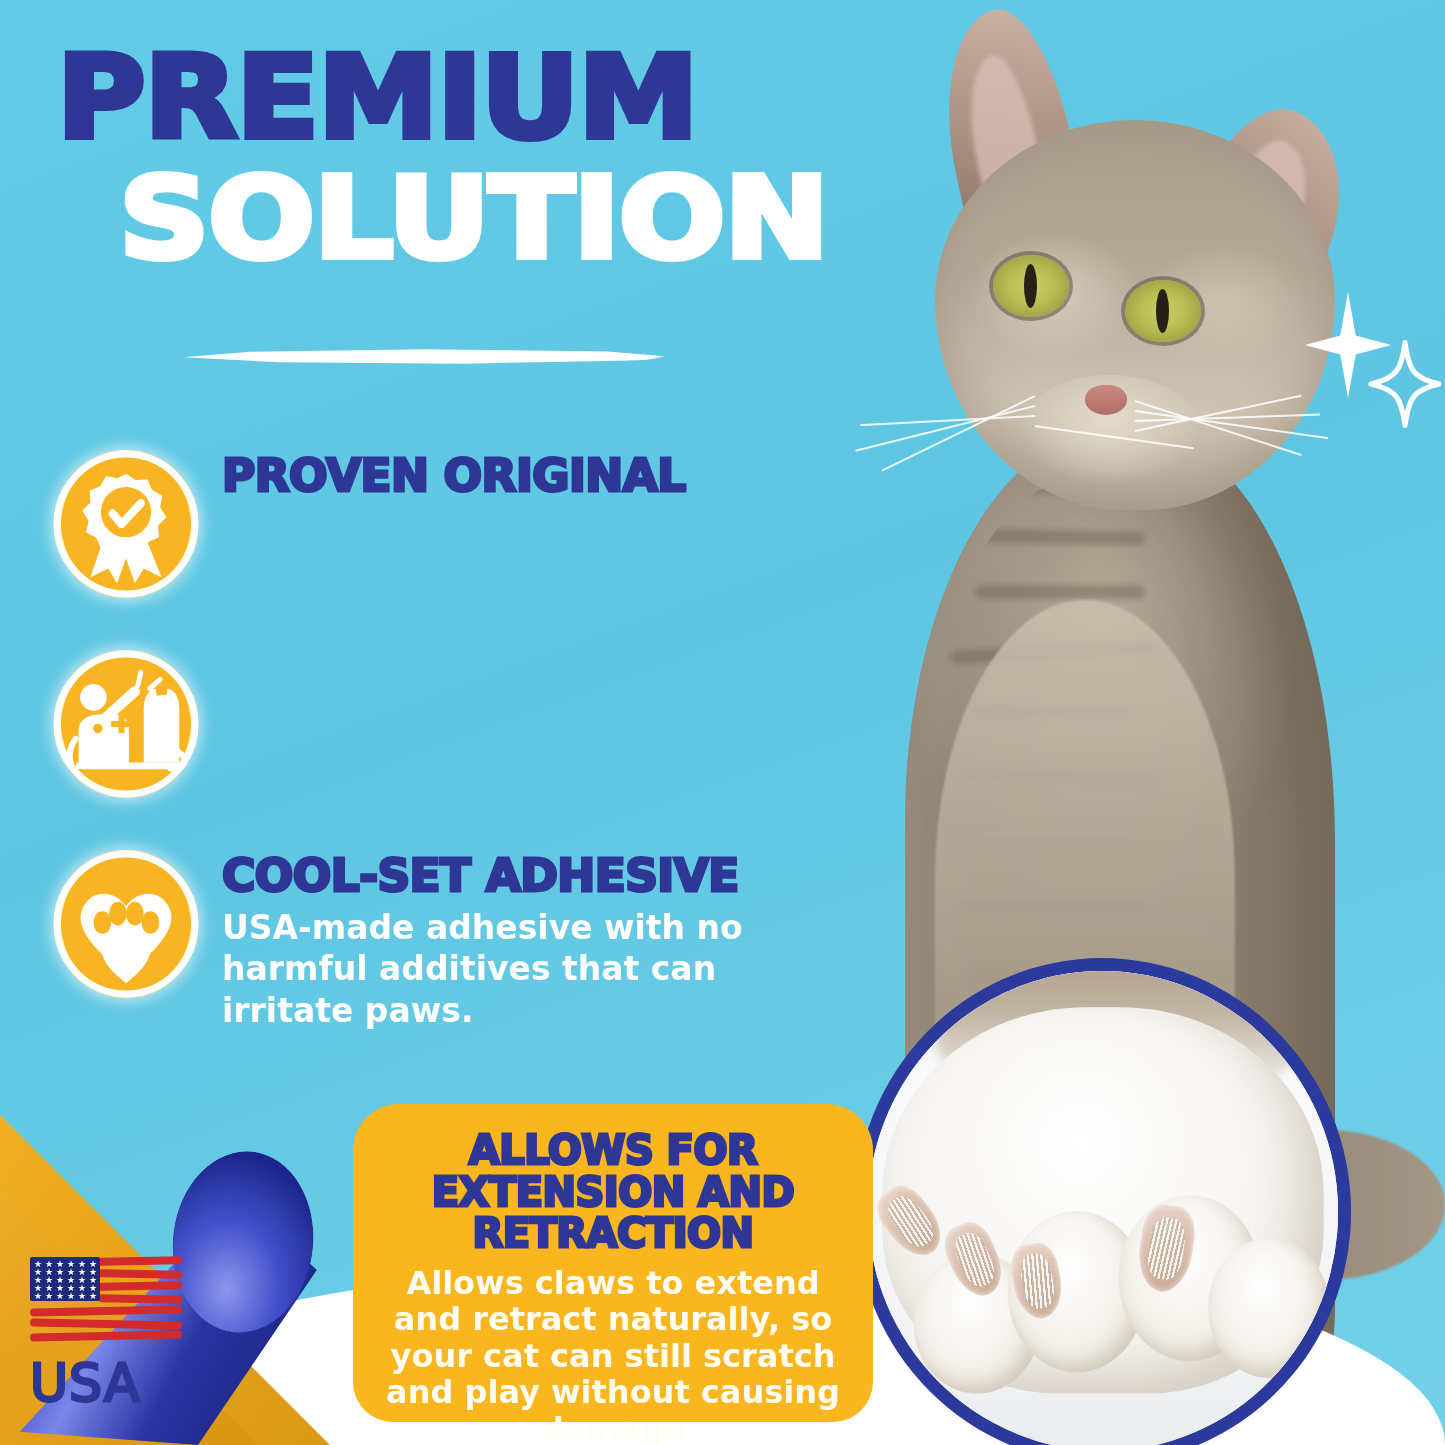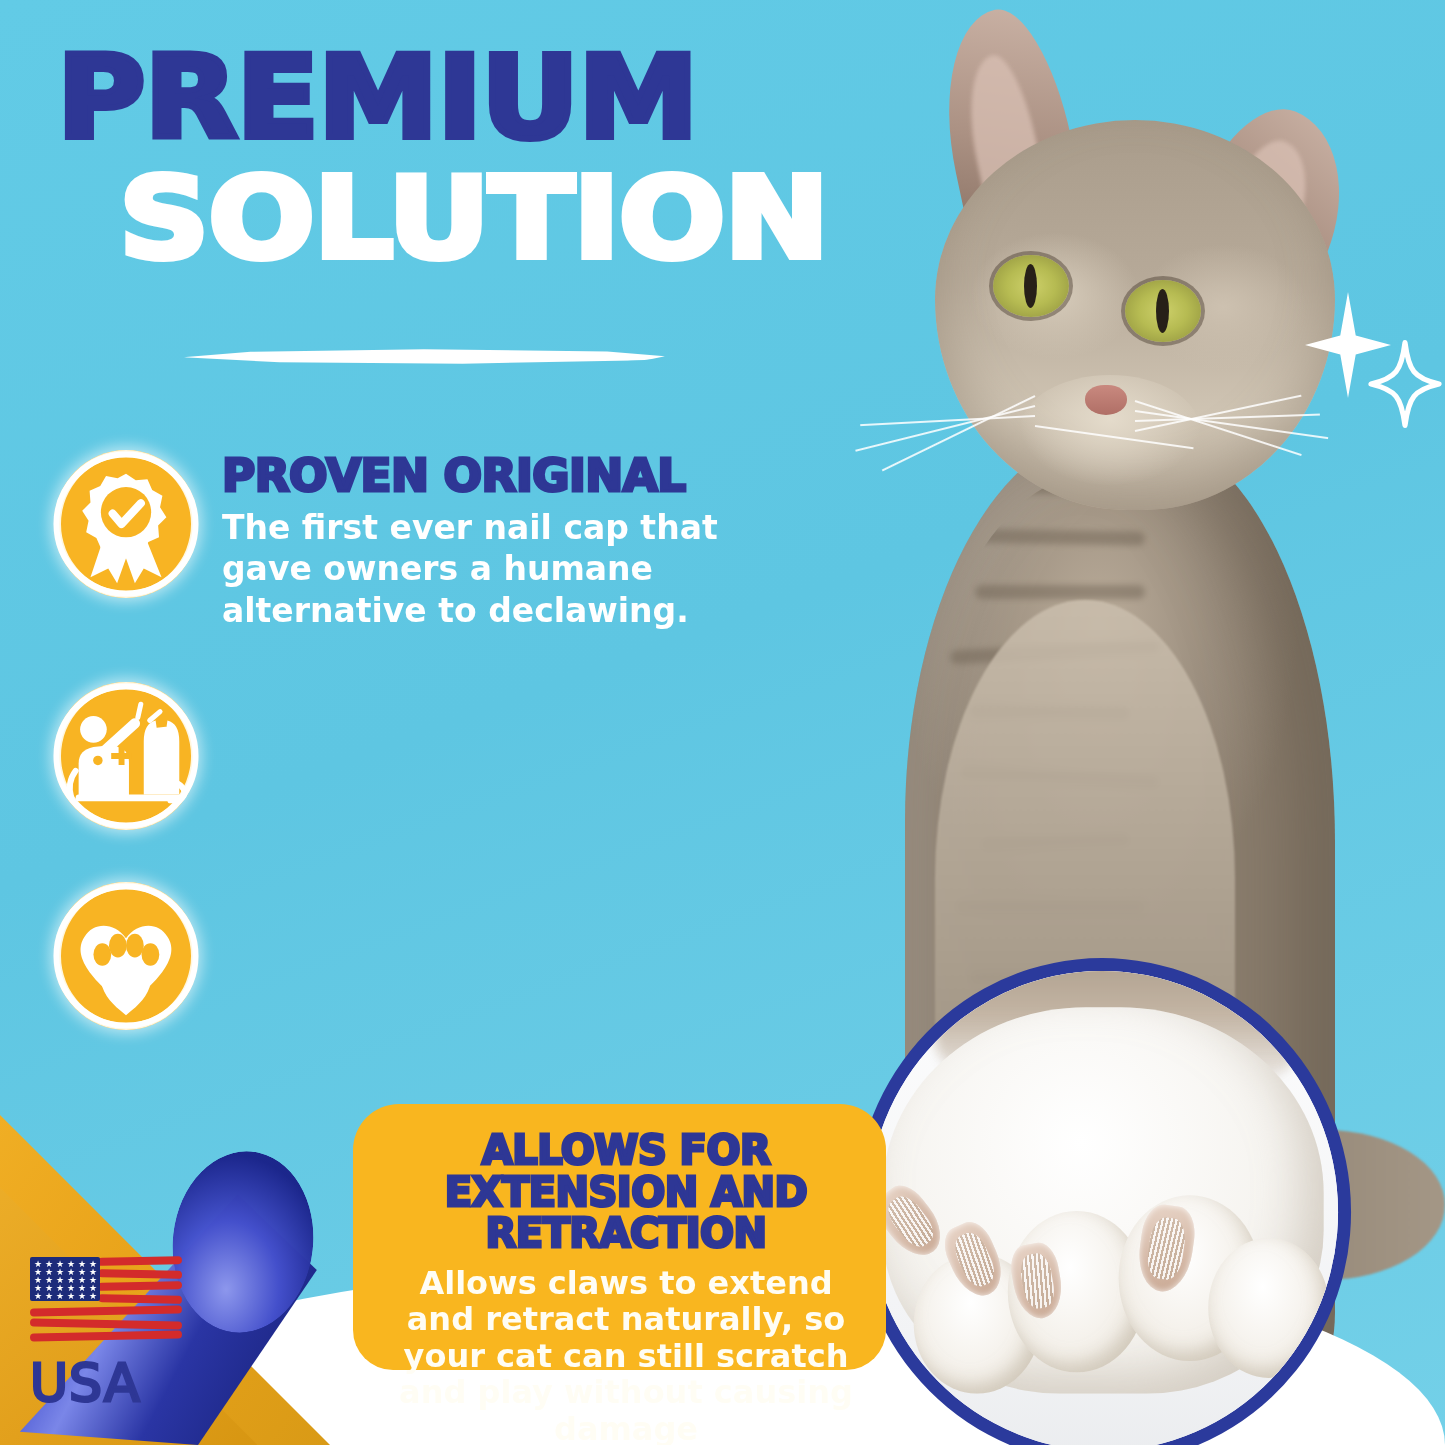--- a/index.html
+++ b/index.html
@@ -111,24 +111,23 @@
     line-height:1.02;margin:0 0 8px 0;transform:scaleX(1.03);transform-origin:left;
   }
   .f-desc{
     font-family:"DejaVu Sans", sans-serif;
     font-weight:700;font-size:33px;color:#ffffff;line-height:1.26;margin:0;
     max-width:600px;
   }
 
   
   .callout{
-    position:absolute;left:353px;top:1104px;width:520px;height:266px;
+    position:absolute;left:353px;top:1104px;width:520px;height:318px;
     background:#f9b61f;border-radius:46px 46px 40px 40px;
     box-shadow:0 0 0 0 rgba(0,0,0,0);
-    padding-left:13px;
   }
   .callout .co-title{
     font-family:"DejaVu Sans", sans-serif;font-weight:700;
     color:#2e3795;-webkit-text-stroke:3px #2e3795;
     font-size:40px;line-height:1.04;text-align:center;margin:26px 22px 10px;
     letter-spacing:-.5px;
   }
   .callout .co-desc{
     font-family:"DejaVu Sans", sans-serif;font-weight:700;
     color:#fffdf4;font-size:32px;line-height:1.14;text-align:center;margin:0 26px;
@@ -285,21 +284,20 @@
           <circle cx="50" cy="50" r="47" fill="none" stroke="#ffffff" stroke-width="4"></circle>
           <path d="M36 56 L26 86 L38 80 L44 90 L54 62 Z" fill="#ffffff"></path>
           <path d="M62 56 L74 86 L62 80 L56 90 L46 62 Z" fill="#ffffff"></path>
           <path d="M50 16 l6.6 4.4 7.9-.6 3.2 7.2 6.9 3.9-1.6 7.8 4.3 6.7-5.6 5.6 .6 7.9-7.2 3.2-3.9 6.9-7.8-1.6-6.7 4.3-5.6-5.6-7.9 .6-3.2-7.2-6.9-3.9 1.6-7.8-4.3-6.7 5.6-5.6-.6-7.9 7.2-3.2 3.9-6.9 7.8 1.6z" fill="#ffffff"></path>
           <circle cx="50" cy="42" r="17" fill="#f8b423"></circle>
           <path d="M41 43 l6 7 13-14" fill="none" stroke="#ffffff" stroke-width="5.5" stroke-linecap="round" stroke-linejoin="round"></path>
         </svg>
       </div>
       <div class="f-text">
         <p class="f-title">PROVEN ORIGINAL</p>
-        <p class="f-desc">The first ever nail cap that gave owners a humane alternative to declawing.</p>
       </div>
     </div>
 
     <div class="feature">
       <div class="f-icon">
         <div class="ring"></div>
         <svg viewBox="0 0 100 100" aria-hidden="true">
           <circle cx="50" cy="50" r="47" fill="none" stroke="#ffffff" stroke-width="4"></circle>
           <circle cx="28" cy="32" r="9" fill="#ffffff"></circle>
           <path d="M18 78 L18 55 q0-9 10-11 l8-1 l6 0 q10 2 10 11 l0 24 z" fill="#ffffff"></path>
@@ -320,20 +318,24 @@
         <div class="ring"></div>
         <svg viewBox="0 0 100 100" aria-hidden="true">
           <circle cx="50" cy="50" r="47" fill="none" stroke="#ffffff" stroke-width="4"></circle>
           <path d="M50 84 C18 60 16 46 22 37 C28 27 42 27 50 38 C58 27 72 27 78 37 C84 46 82 60 50 84 Z" fill="#ffffff"></path>
           <ellipse cx="34" cy="49" rx="6" ry="7.6" fill="#f8b423"></ellipse>
           <ellipse cx="44.5" cy="43" rx="6" ry="8" fill="#f8b423"></ellipse>
           <ellipse cx="56" cy="43" rx="6" ry="8" fill="#f8b423"></ellipse>
           <ellipse cx="66.5" cy="49" rx="6" ry="7.6" fill="#f8b423"></ellipse>
           <path d="M50 55 C62 55 68 64 66 71 C63 80 55 86 50 90 C45 86 37 80 34 71 C32 64 38 55 50 55 Z" fill="#ffffff"></path>
         </svg>
+      </div>
+      <div class="f-text">
+        <p class="f-title">COOL-SET ADHESIVE</p>
+        <p class="f-desc">USA-made adhesive with no harmful additives that can irritate paws.</p>
       </div>
     </div>
 
   </div>
 
   <div class="wave"></div>
   <div class="wave2"></div>
 
   <div class="paw-inset">
     <div class="paw-inner">

